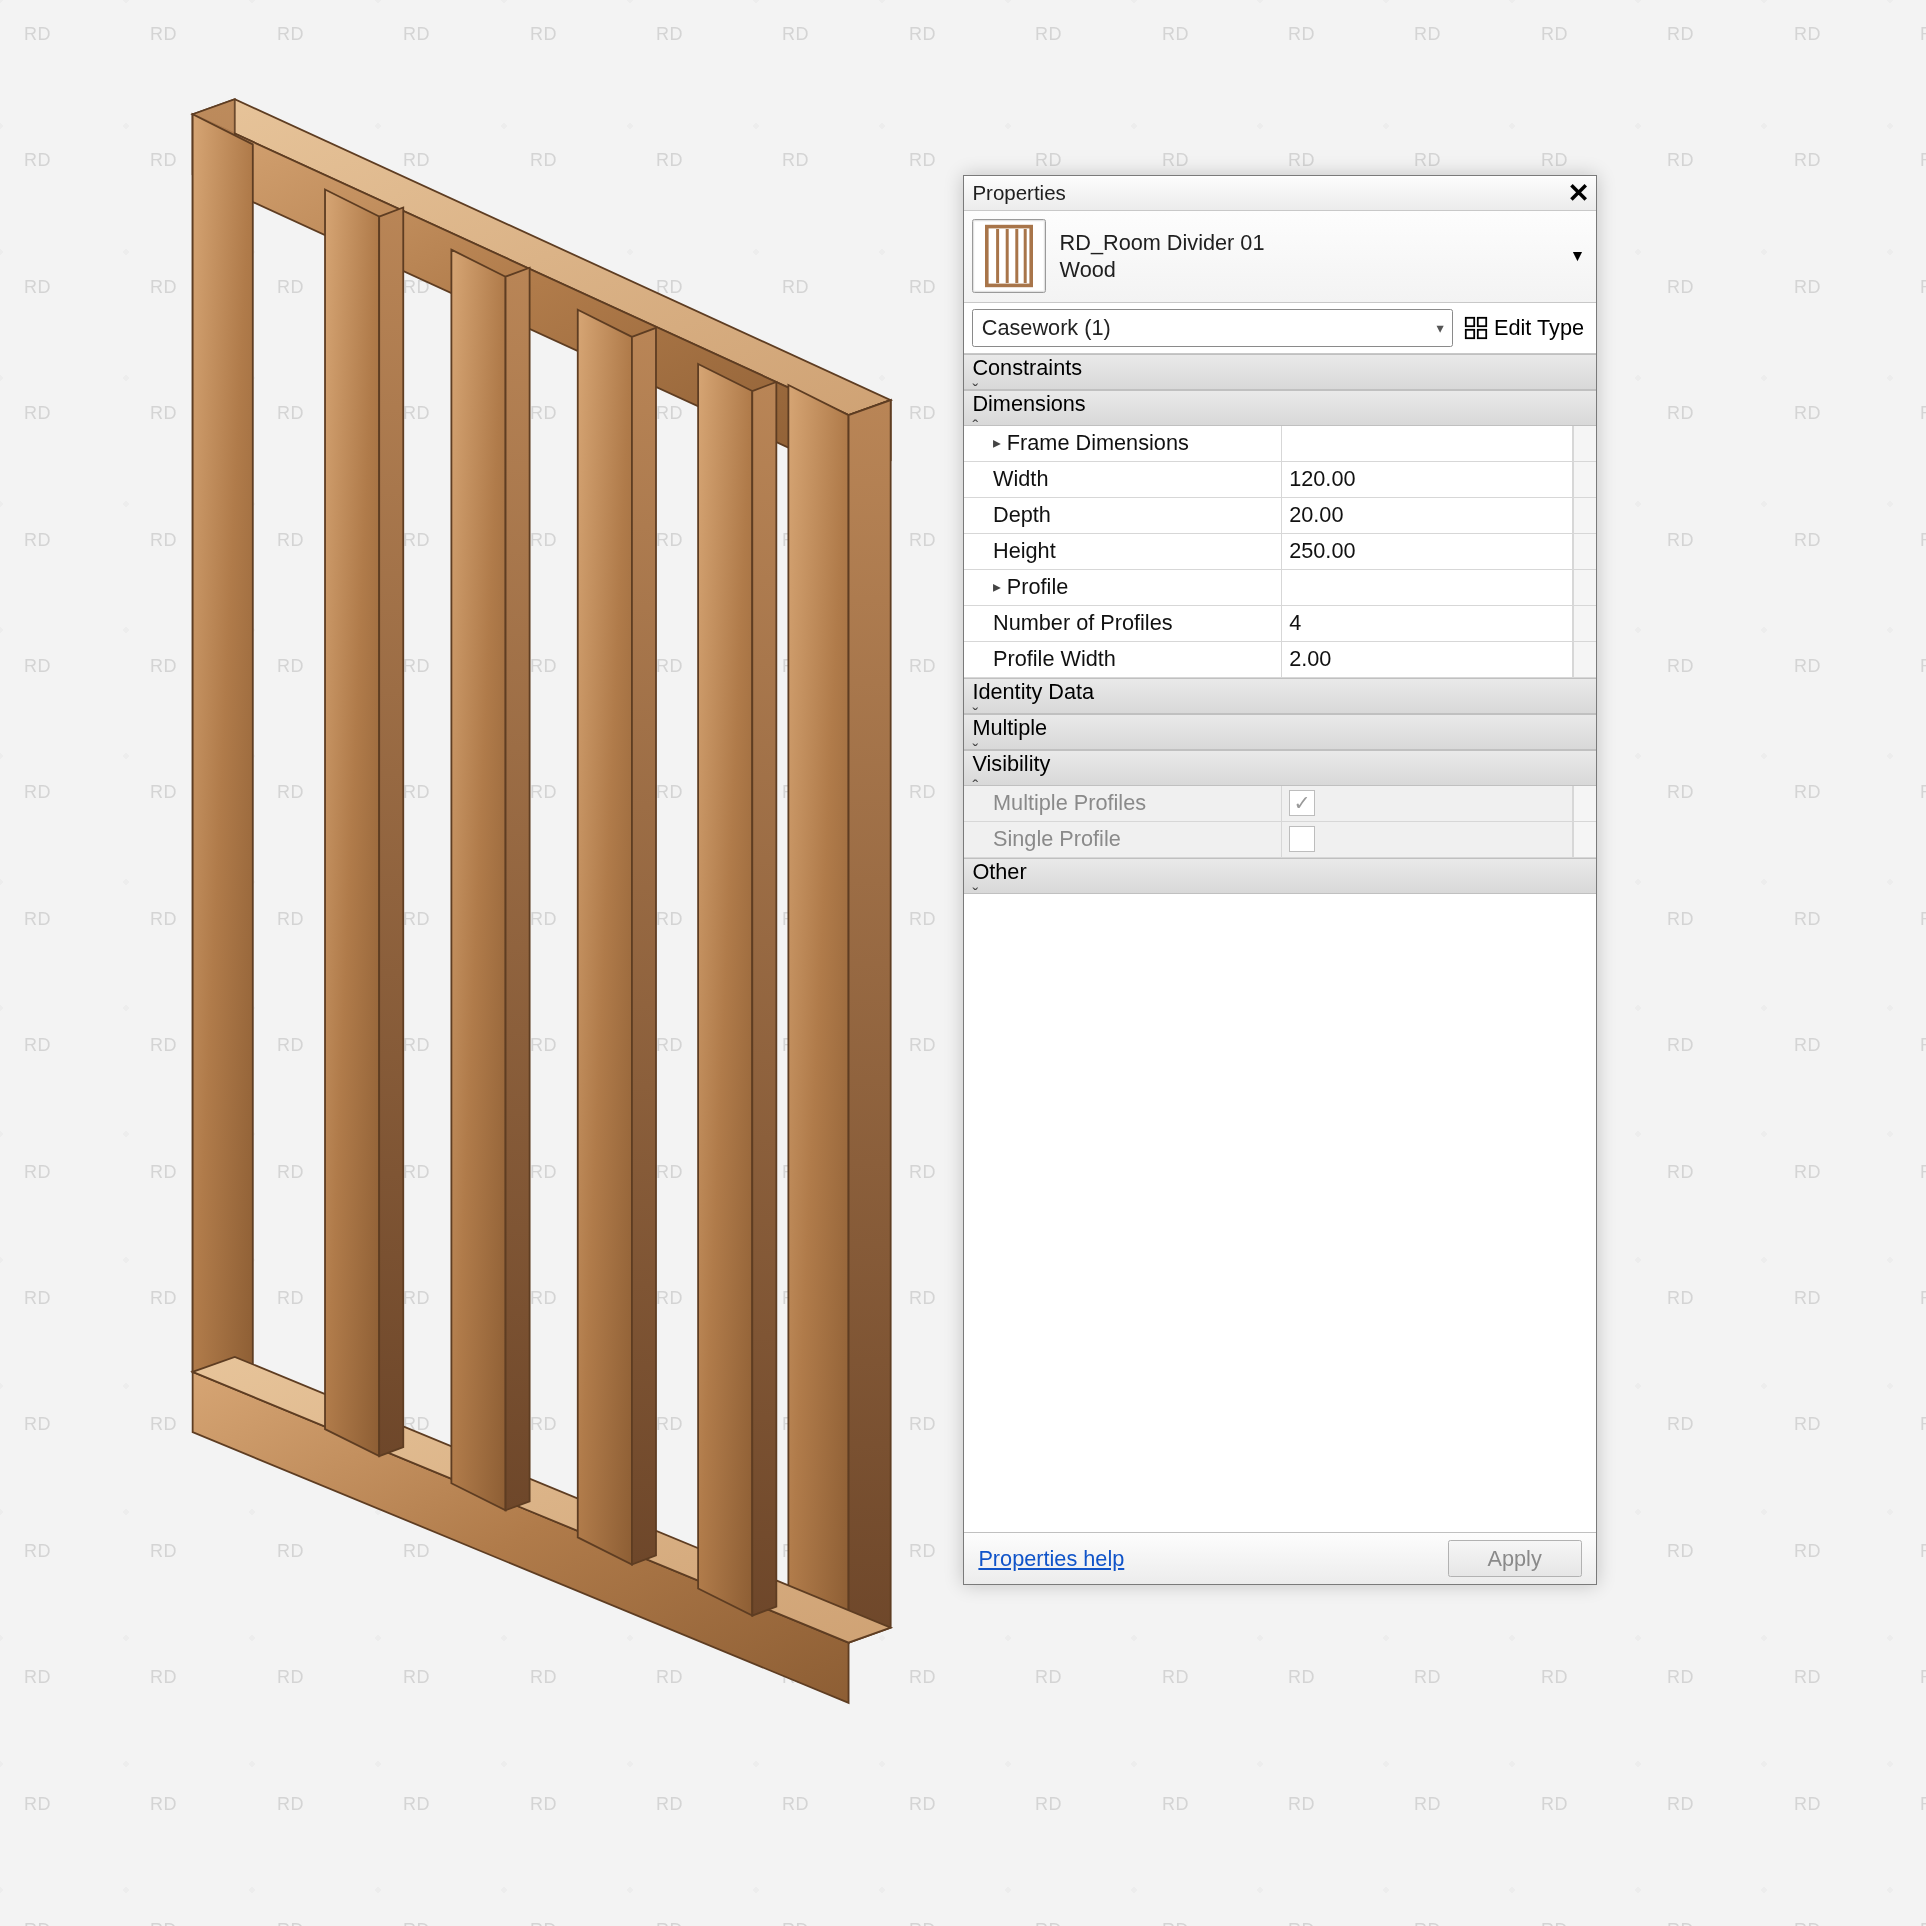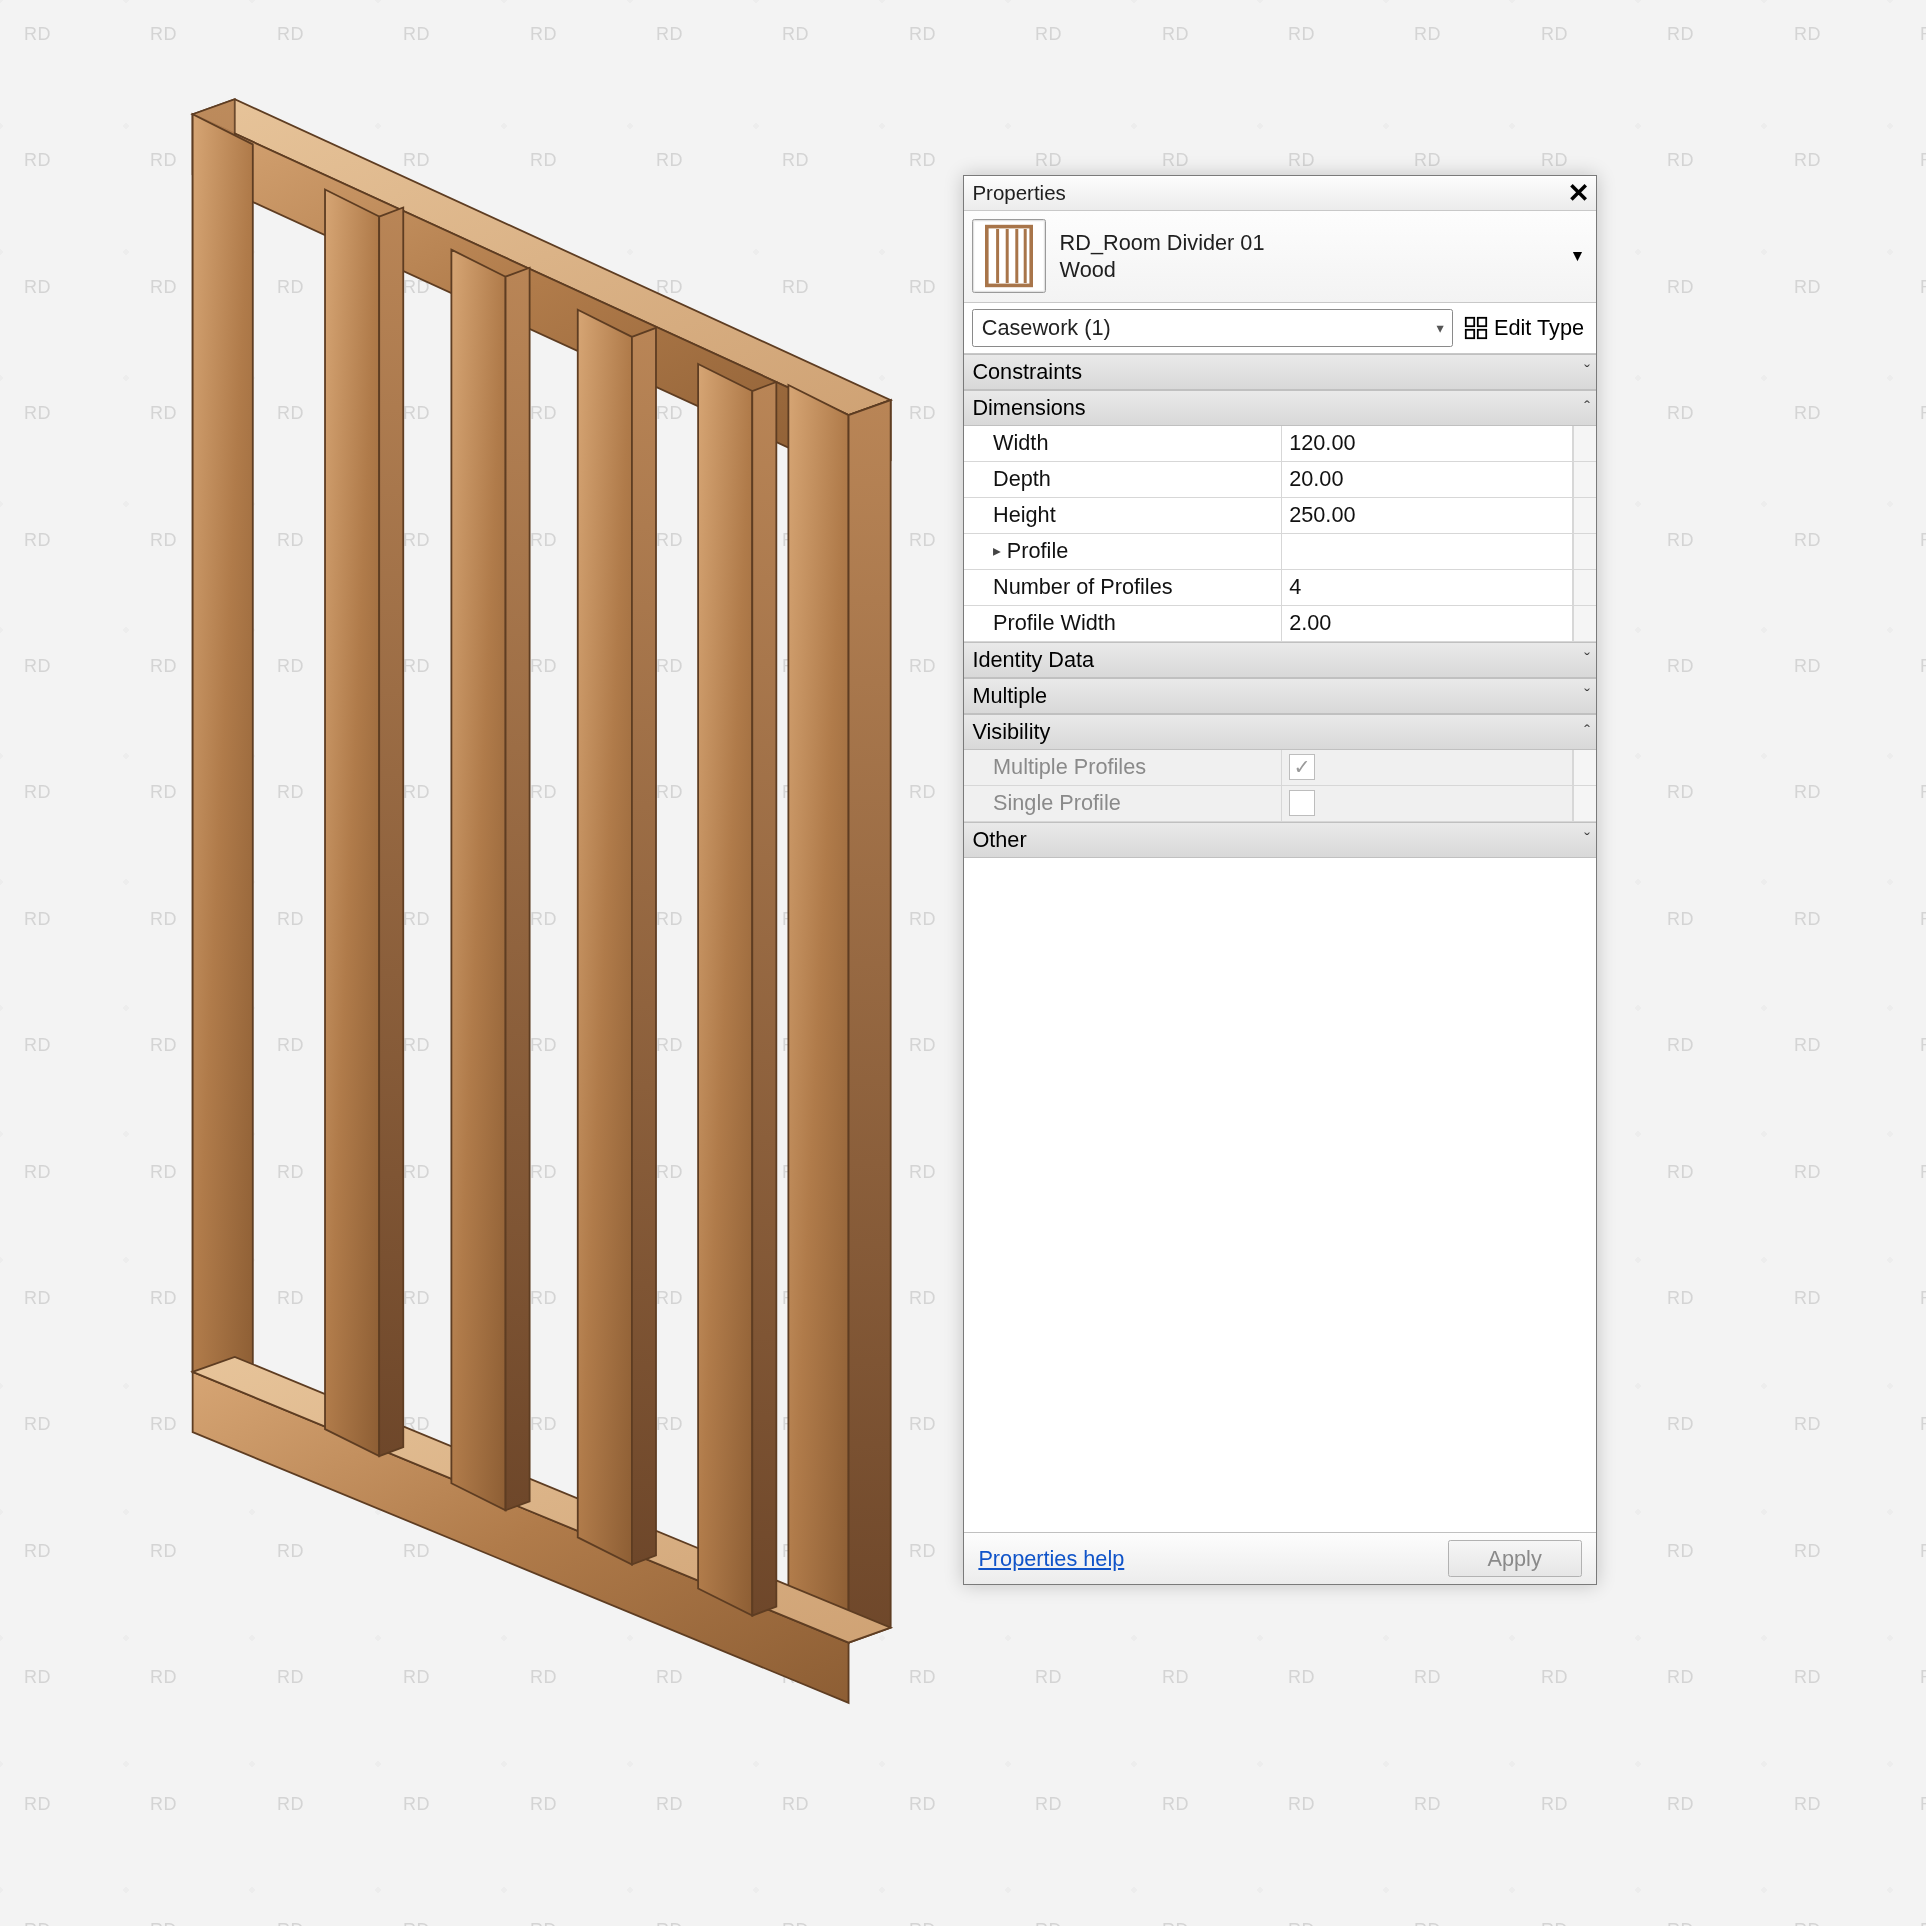--- a/index.html
+++ b/index.html
@@ -154,24 +154,25 @@
     overflow: hidden;
     position: relative;
   }
 
   .group-header {
     height: 34px;
     background: linear-gradient(#e9e9e9, #d8d8d8);
     border-top: 1.2px solid #c0c0c0;
     border-bottom: 1.2px solid #c0c0c0;
     display: flex;
-    align-items: center;
+    align-items: flex-start;
     padding: 0 6px 0 8.4px;
     font-size: 21.7px;
     color: #000;
+    flex-direction: column;
   }
   .group-header .spacer { flex: 1; }
   .group-header .chev {
     font-size: 17px;
     color: #444;
   }
 
   .prop-row {
     display: flex;
     height: 35px;
@@ -619,20 +620,25 @@
         <span class="chev">ˇ</span>
     </div>
 
     <div class="group-header">
       <span>Dimensions</span>
       <span class="spacer"></span>
         <span class="chev">ˆ</span>
     </div>
 
     <div class="prop-row">
+      <div class="prop-label sub">Frame Dimensions</div>
+      <div class="prop-value"></div>
+      <div class="assoc-btn"></div>
+    </div>
+    <div class="prop-row">
       <div class="prop-label">Width</div>
       <div class="prop-value">120.00</div>
       <div class="assoc-btn"></div>
     </div>
     <div class="prop-row">
       <div class="prop-label">Depth</div>
       <div class="prop-value">20.00</div>
       <div class="assoc-btn"></div>
     </div>
     <div class="prop-row">

